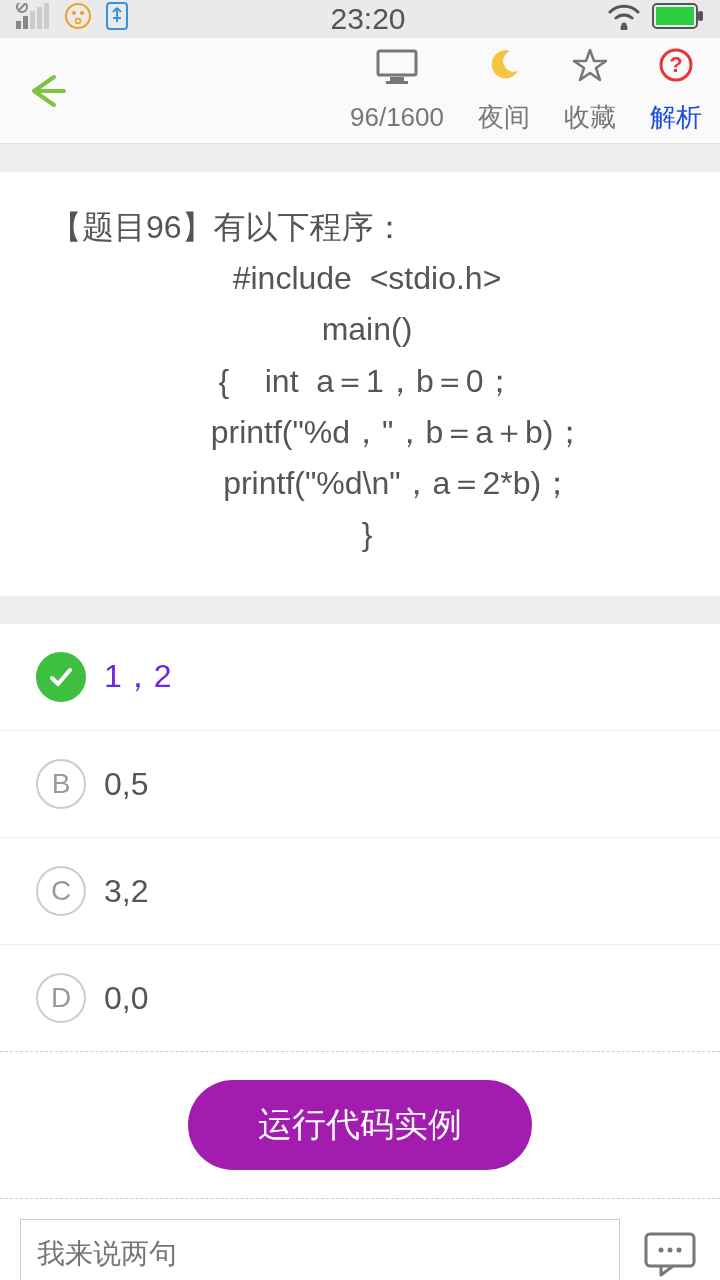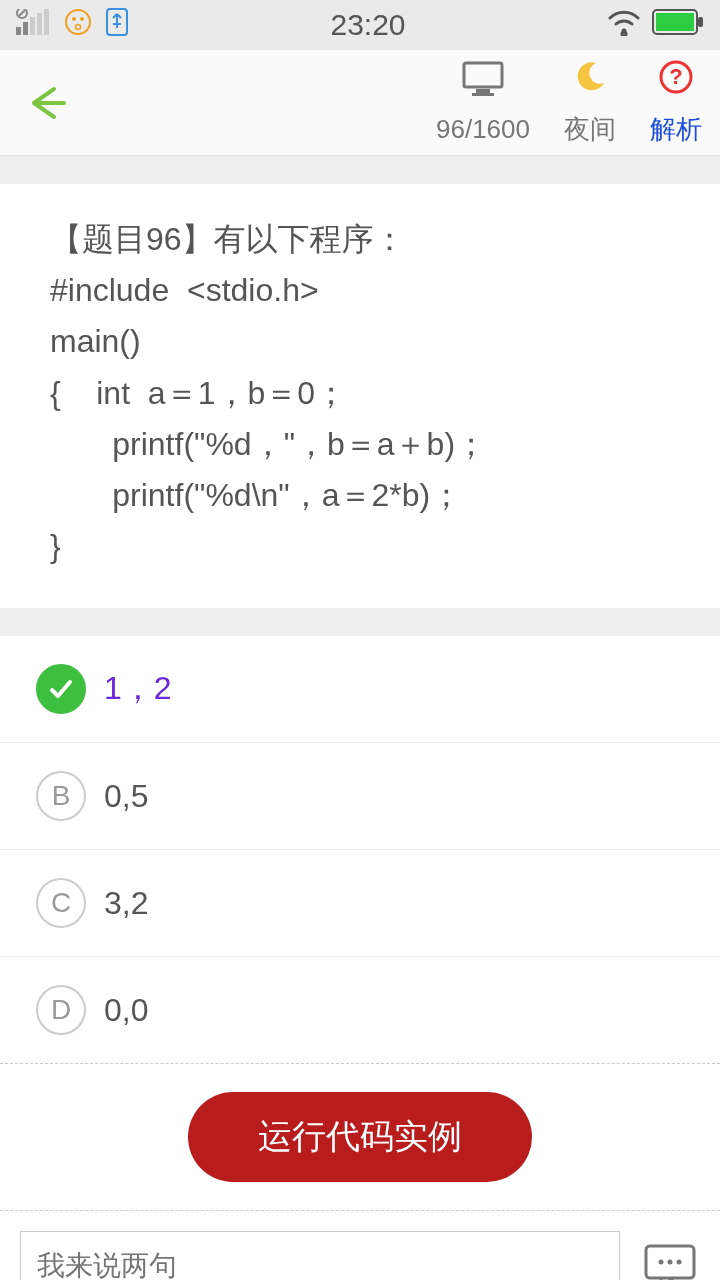--- a/index.html
+++ b/index.html
@@ -1,45 +1,45 @@
 <!DOCTYPE html>
 <html><head>
 <meta charset="utf-8">
 <style>
   * { box-sizing: border-box; margin: 0; padding: 0; }
   html, body { width: 720px; height: 1280px; overflow: hidden; font-family: "Microsoft YaHei", Arial, sans-serif; background: #fff; }
   
-  .status-bar { height: 50px; background: #eaeaea; display: flex; align-items: center; padding: 0 16px; font-size: 30px; color: #555; }
+  .status-bar { height: 38px; background: #eaeaea; display: flex; align-items: center; padding: 0 16px; font-size: 30px; color: #555; }
   .status-left { display: flex; align-items: center; gap: 12px; }
   .status-center { flex: 1; text-align: center; color: #555; font-size: 30px; }
   .status-right { display: flex; align-items: center; gap: 10px; }
   
   .top-nav { height: 106px; background: #fafafa; display: flex; align-items: center; padding: 0 18px; border-bottom: 1px solid #e0e0e0; }
   .back-btn { width: 56px; height: 56px; display: flex; align-items: center; justify-content: center; }
   .nav-spacer { flex: 1; }
   .nav-item { display: flex; flex-direction: column; align-items: center; margin-left: 34px; }
   .nav-item-icon { height: 38px; display: flex; align-items: center; justify-content: center; }
   .nav-item-label { font-size: 26px; color: #777; margin-top: 16px; }
   .nav-item.red .nav-item-label { color: #1d4ed8; }
   
   .separator { height: 28px; background: #eee; }
   
   .question { padding: 30px 36px 36px 36px; font-size: 32px; color: #555; line-height: 1.6; margin-left: 14px; }
-  .question .code-line { white-space: pre; font-family: inherit; }
+  .question .code-line { white-space: pre; font-family: inherit; text-align: center; }
   
   .options { }
   .option { padding: 28px 36px; border-bottom: 1px solid #eee; display: flex; align-items: center; font-size: 32px; }
   .option:last-child { border-bottom: 1px dashed #ccc; }
   .opt-circle { width: 50px; height: 50px; border-radius: 50%; border: 2px solid #ccc; display: flex; align-items: center; justify-content: center; color: #999; font-size: 28px; margin-right: 18px; flex-shrink: 0; }
   .opt-circle.selected { background: #3fbf3f; border-color: #3fbf3f; color: #fff; }
   .opt-text { color: #555; }
   .opt-text.selected { color: #6d28d9; }
   
   .run-row { padding: 28px 20px; display: flex; justify-content: center; border-bottom: 1px dashed #ccc; }
-  .run-btn { background: #b91c1c; color: #fff; font-size: 34px; padding: 22px 70px; border-radius: 50px; border: none; }
+  .run-btn { background: #a21caf; color: #fff; font-size: 34px; padding: 22px 70px; border-radius: 50px; border: none; }
   
   .comment-row { padding: 20px 20px; display: flex; align-items: center; gap: 20px; border-bottom: 1px dashed #ccc; }
   .comment-input { flex: 1; border: 1px solid #ccc; padding: 18px 16px; font-size: 28px; color: #999; background: #fff; }
   .comment-icon { width: 60px; height: 48px; display: flex; align-items: center; justify-content: center; }
 </style>
 </head>
 <body>
 
 <div class="status-bar">
   <div class="status-left">
@@ -107,20 +107,28 @@
     <div class="nav-item-label">96/1600</div>
   </div>
   <div class="nav-item">
     <div class="nav-item-icon">
       <svg width="36" height="36" viewBox="0 0 36 36">
           <path d="M24 4 A14 14 0 1 0 32 24 A10 10 0 0 1 24 4 Z" fill="#f5c542"></path>
         </svg>
     </div>
     <div class="nav-item-label">夜间</div>
   </div>
+  <div class="nav-item">
+    <div class="nav-item-icon">
+      <svg width="36" height="36" viewBox="0 0 36 36">
+          <path d="M18 3 L22 14 L34 14 L24 21 L28 33 L18 26 L8 33 L12 21 L2 14 L14 14 Z" fill="none" stroke="#777" stroke-width="2.5" stroke-linejoin="round"></path>
+        </svg>
+    </div>
+    <div class="nav-item-label">收藏</div>
+  </div>
   <div class="nav-item red">
     <div class="nav-item-icon">
       <svg width="36" height="36" viewBox="0 0 36 36">
           <circle cx="18" cy="18" r="15" fill="none" stroke="#e33" stroke-width="3"></circle>
           <text x="18" y="25" font-size="22" fill="#e33" text-anchor="middle" font-weight="bold">?</text>
         </svg>
     </div>
     <div class="nav-item-label">解析</div>
   </div>
 </div>

